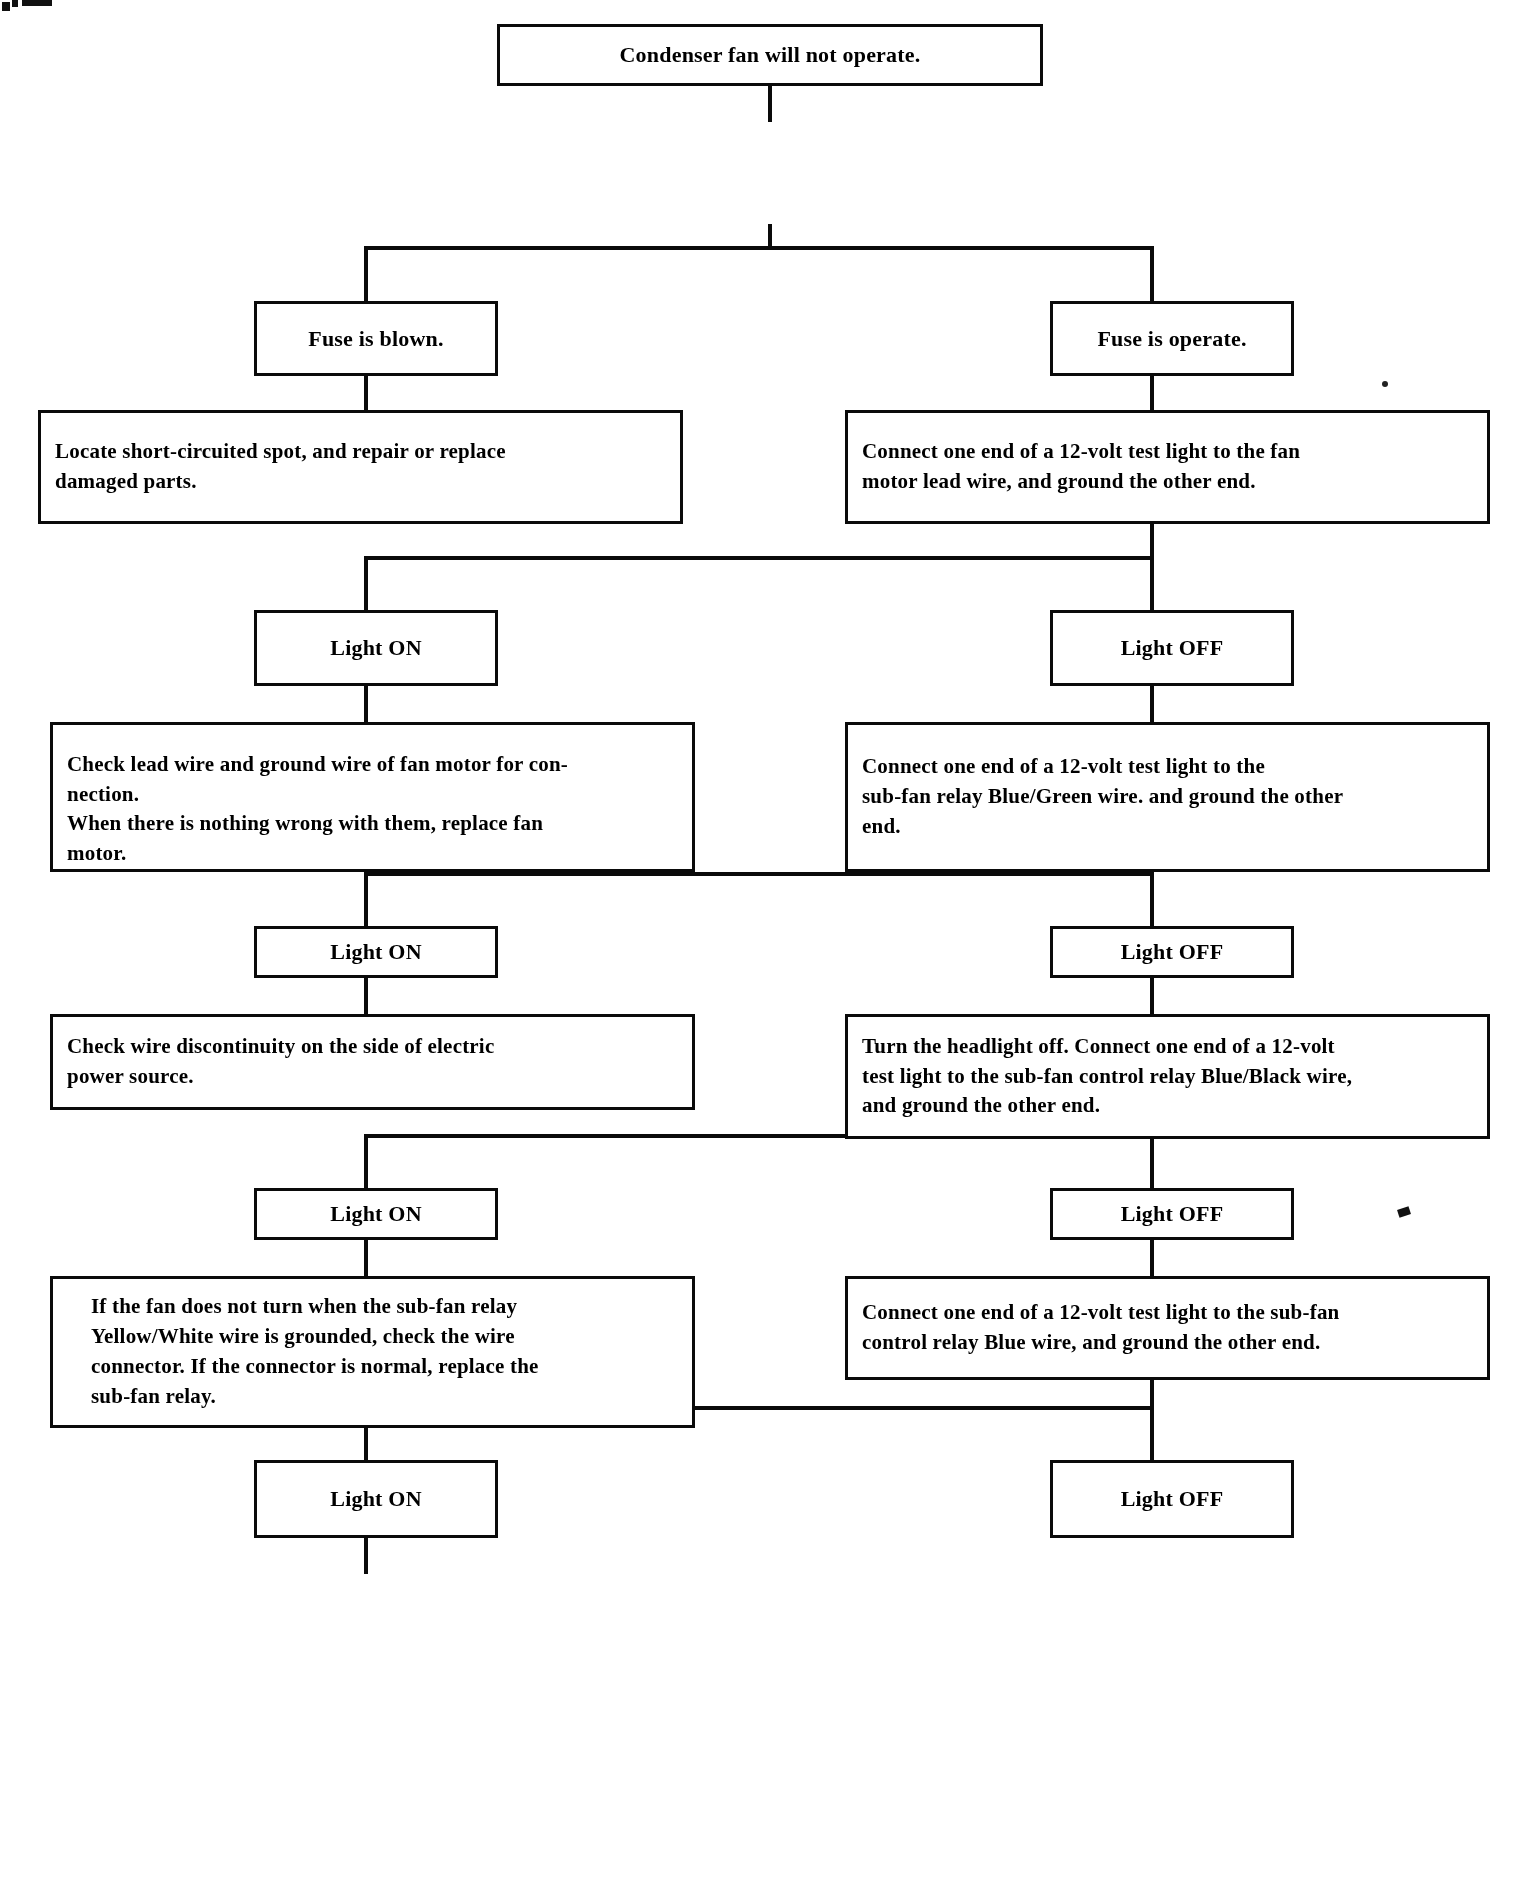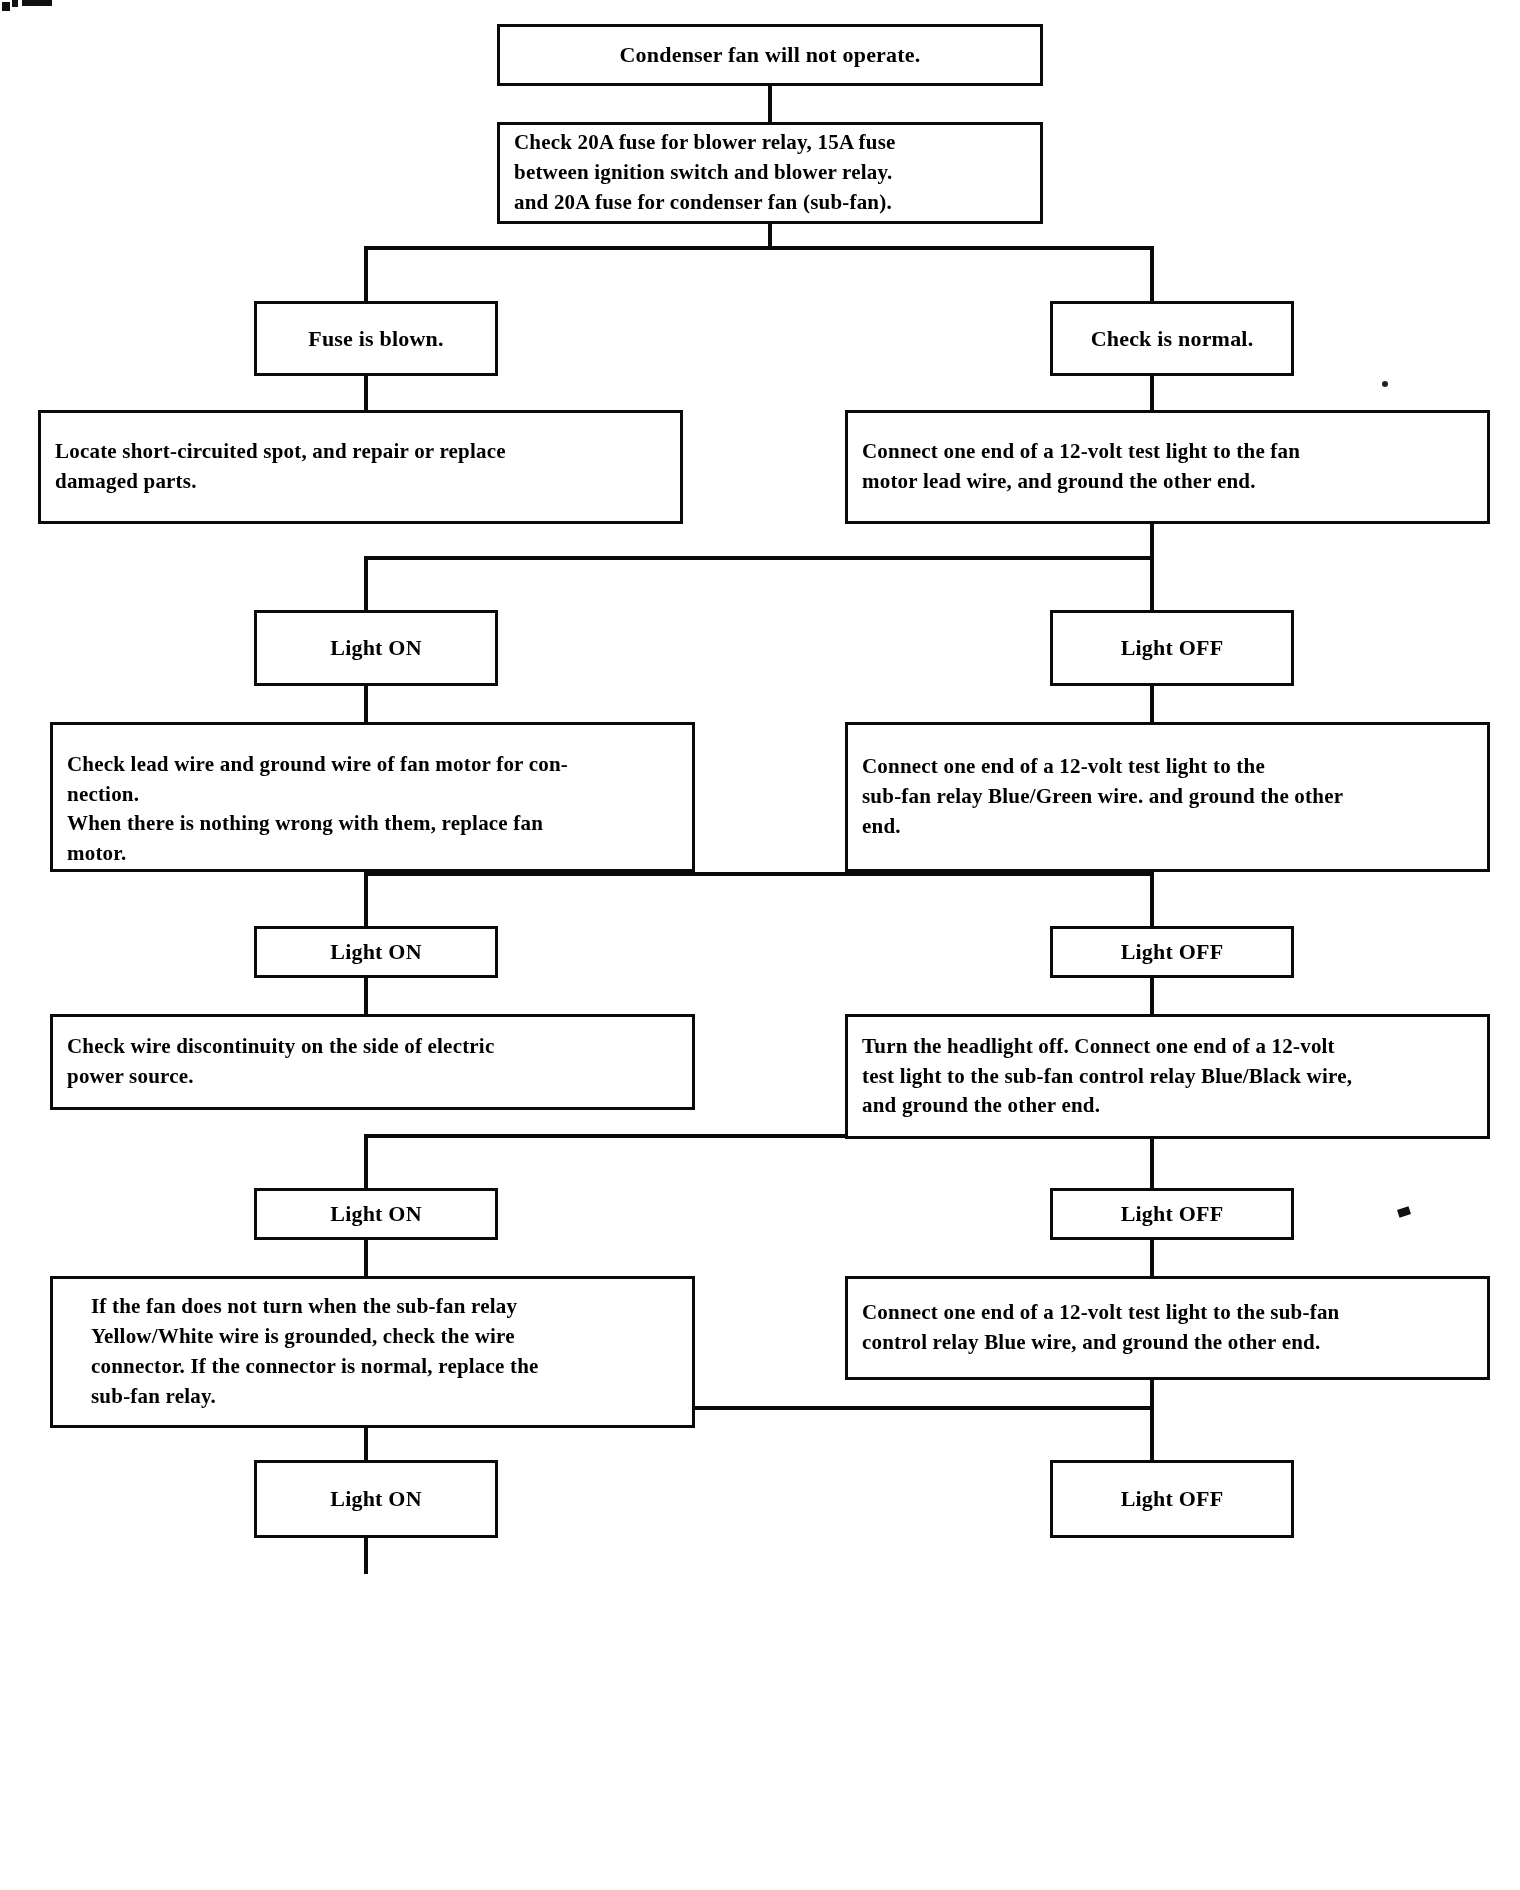--- a/index.html
+++ b/index.html
@@ -124,32 +124,27 @@
   <div class="ln h" style="left:364px; top:1406px; width:790px;"></div>
   <div class="ln v" style="left:364px; top:1406px; height:54px;"></div>
   <div class="ln v" style="left:1150px; top:1406px; height:54px;"></div>
 
   <div class="ln v" style="left:364px; top:1538px; height:36px;"></div>
 
   <div class="node center t-lg" style="left:497px; top:24px; width:546px; height:62px;">
     <span class="txt">Condenser fan will not operate.</span>
   </div>
 
-  <div class="node para t-md" style="left:497px; top:122px; width:546px; height:102px;">
-    <span class="txt">Check 20A fuse for blower relay, 15A fuse
-between ignition switch and blower relay.
-and 20A fuse for condenser fan (sub-fan).</span>
-  </div>
 
   <div class="node center t-lg" style="left:254px; top:301px; width:244px; height:75px;">
     <span class="txt">Fuse is blown.</span>
   </div>
 
   <div class="node center t-lg" style="left:1050px; top:301px; width:244px; height:75px;">
-    <span class="txt">Check is normal.</span>
+    <span class="txt">Fuse is operate.</span>
   </div>
 
   <div class="node para t-md" style="left:38px; top:410px; width:645px; height:114px;">
     <span class="txt">Locate short-circuited spot, and repair or replace
 damaged parts.</span>
   </div>
 
   <div class="node para t-md" style="left:845px; top:410px; width:645px; height:114px;">
     <span class="txt">Connect one end of a 12-volt test light to the fan
 motor lead wire, and ground the other end.</span>

